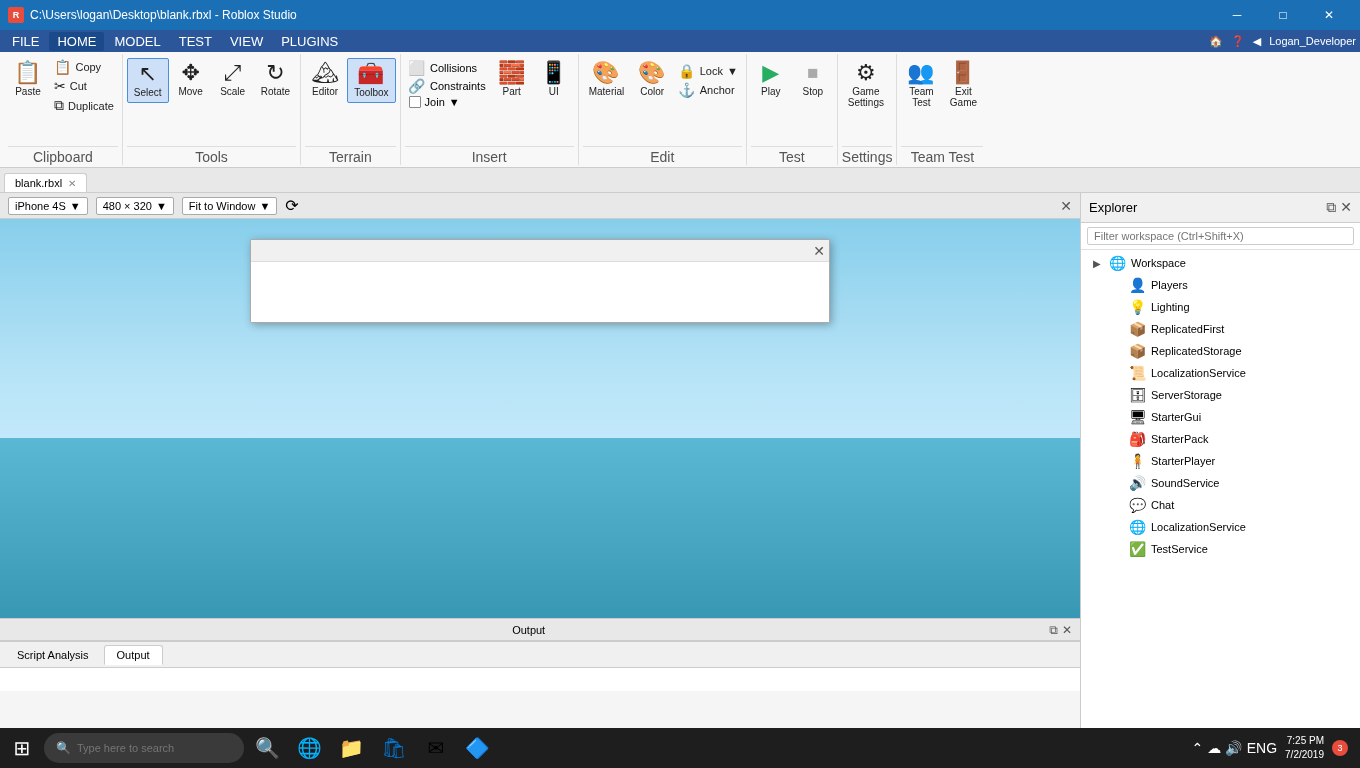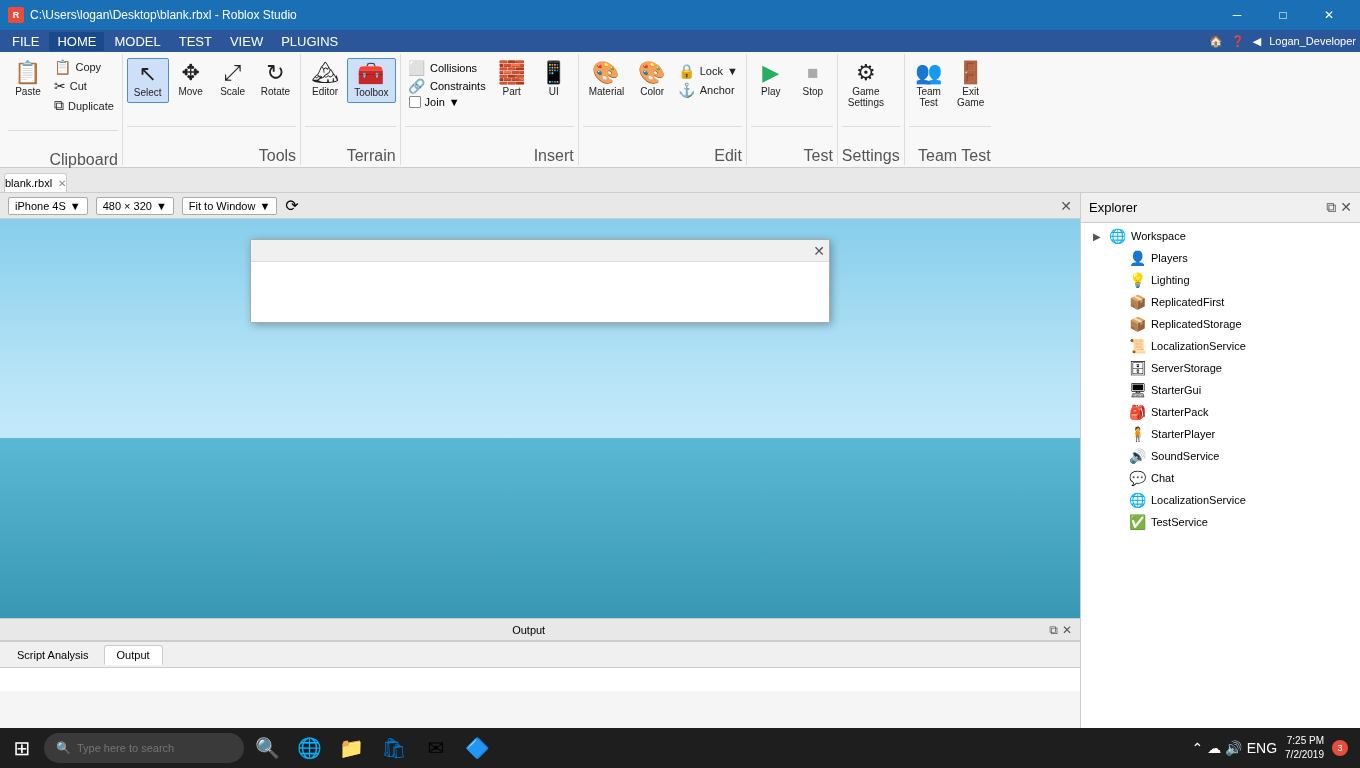--- a/index.html
+++ b/index.html
@@ -91,21 +91,21 @@
       display: flex;
       align-items: flex-end;
       padding: 0 4px;
       border-bottom: 1px solid #ccc;
       gap: 2px;
     }
     .file-tab {
       background: white;
       border: 1px solid #ccc;
       border-bottom: none;
-      padding: 3px 0;
+      padding: 3px 10px;
       font-size: 11px;
       cursor: pointer;
       border-radius: 3px 3px 0 0;
       display: flex;
       align-items: center;
       gap: 6px;
     }
     .file-tab .close-x { font-size: 10px; color: #888; cursor: pointer; }
 
     
@@ -411,21 +411,21 @@
     }
 
     .ribbon-big-group {
       display: flex;
       flex-direction: column;
       align-items: stretch;
       border-right: 1px solid #ddd;
       padding: 4px 4px 0 4px;
     }
     .rbg-top { display: flex; gap: 2px; flex: 1; align-items: flex-start; }
-    .rbg-label { font-size: 16px; color: #555; text-align: right; padding-top: 20px; border-top: 1px solid #ddd; margin-top: 2px; }
+    .rbg-label { font-size: 14px; color: #555; text-align: center; padding-top: 2px; border-top: 1px solid #ddd; margin-top: 2px; }
 
   </style>
 </head>
 <body>
 
 <div id="title-bar">
   <div class="title-left">
     <div class="title-icon">R</div>
     <span>C:\Users\logan\Desktop\blank.rbxl - Roblox Studio</span>
   </div>
@@ -670,20 +670,23 @@
   </div>
 
   <div id="explorer-panel">
     <div id="explorer-header">
       <span>Explorer</span>
       <div class="exp-controls">
         <span class="exp-btn">⧉</span>
         <span class="exp-btn">✕</span>
       </div>
     </div>
+    <div id="explorer-filter">
+      <input type="text" placeholder="Filter workspace (Ctrl+Shift+X)" style="">
+    </div>
     <div id="explorer-tree">
 
       <div class="tree-item">
         <span class="tree-arrow">▶</span>
         <span class="item-icon icon-workspace">🌐</span>
         <span class="item-name">Workspace</span>
       </div>
 
       <div class="tree-item" style="padding-left:32px;">
         <span class="tree-arrow"></span>

